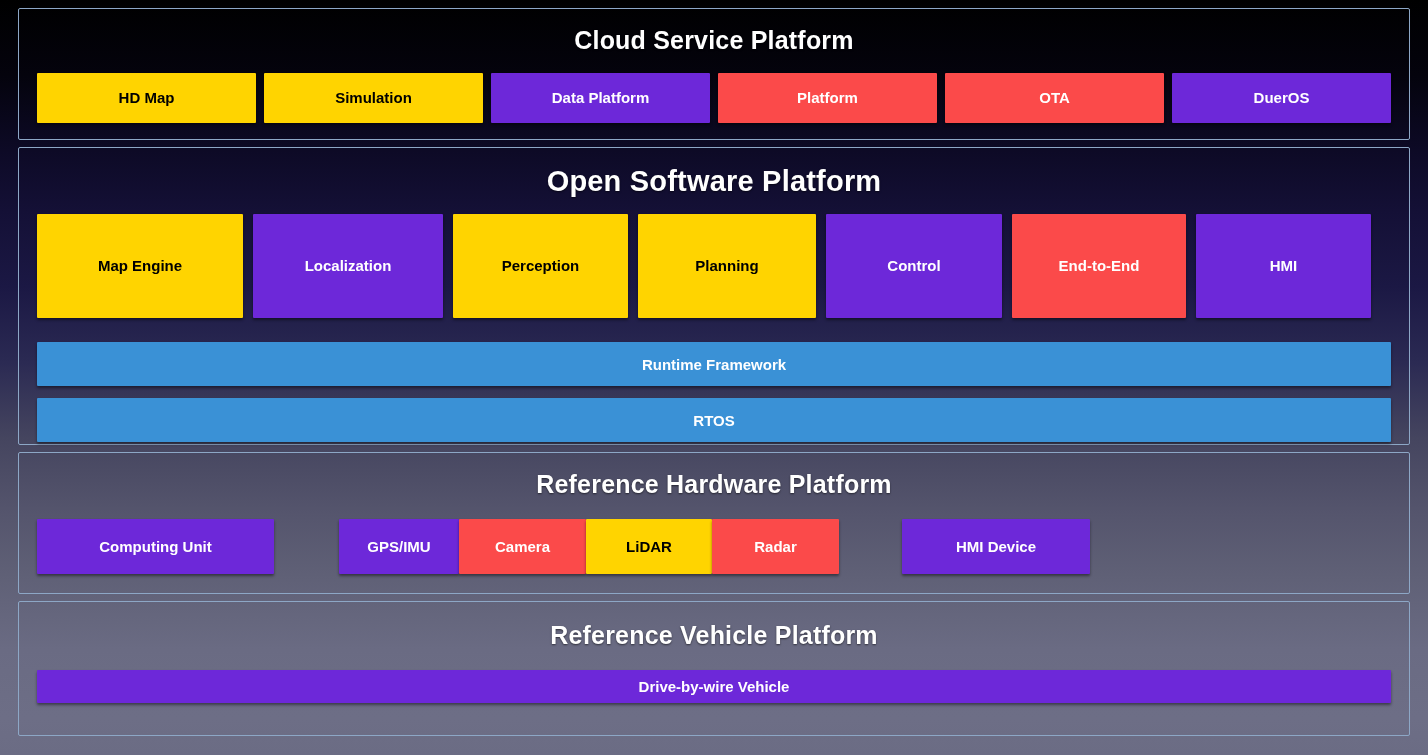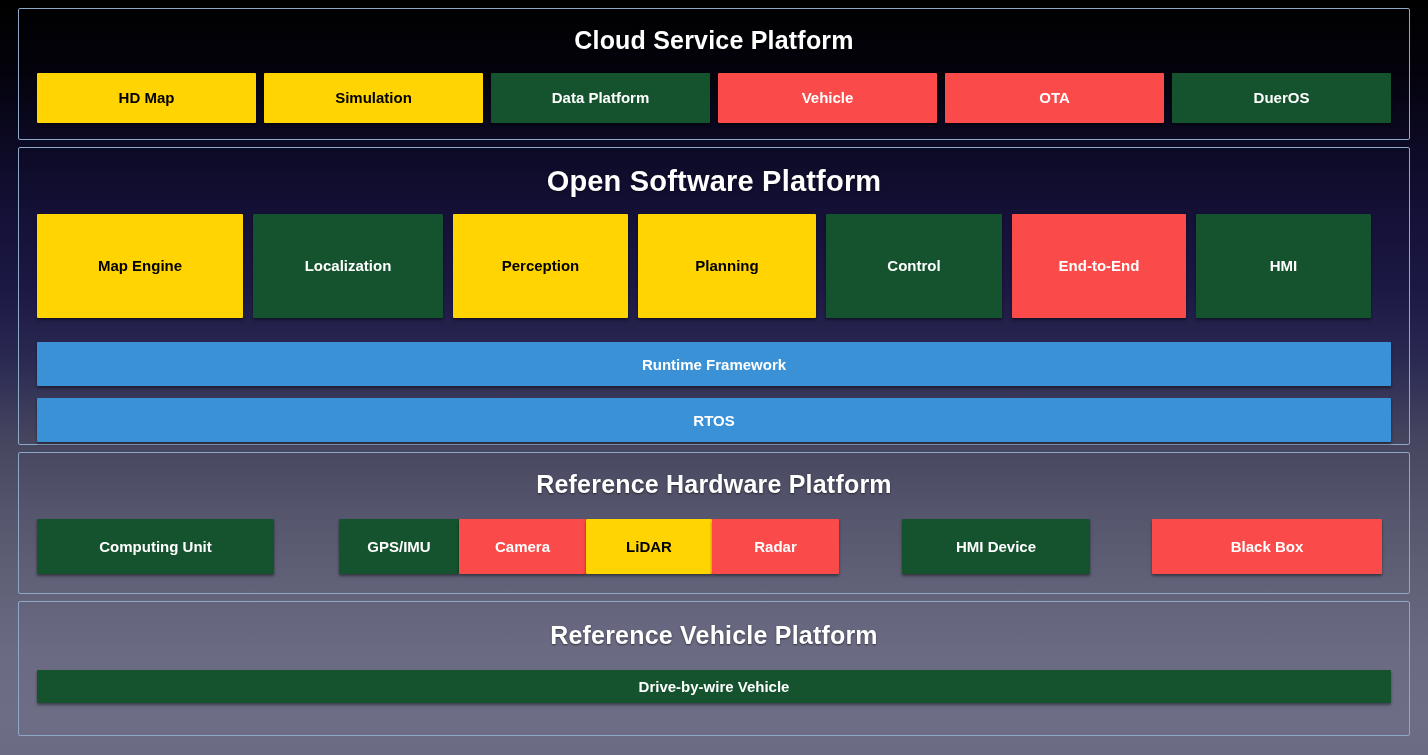--- a/index.html
+++ b/index.html
@@ -88,21 +88,21 @@
     justify-content:center;
     text-align:center;
     font-weight:bold;
     font-size:15px;
     line-height:1.15;
     box-shadow:0 2px 3px rgba(0,0,0,0.45);
     border-radius:1px;
     padding:2px 4px;
   }
   .box.yellow { background:#FFD400; color:#000000; }
-  .box.blue   { background:#14532d; color:#ffffff; }
+  .box.blue   { background:#6d28d9; color:#ffffff; }
   .box.red    { background:#FB4A4A; color:#ffffff; }
 
   
   #cloud-row { gap:8px; }
   #cloud-row .box { flex:1 1 0; height:50px; }
 
   
   #software-modules { gap:10px; height:116px; align-items:stretch; }
   #software-modules .box { height:104px; }
 
@@ -134,21 +134,21 @@
 <body>
 
 <div id="stack">
 
   <section class="layer" id="layer-cloud">
     <div class="layer-title">Cloud Service Platform</div>
     <div class="row" id="cloud-row">
         <div class="box yellow">HD Map</div>
         <div class="box yellow">Simulation</div>
         <div class="box blue">Data Platform</div>
-        <div class="box red">Vehicle</div>
+        <div class="box red">Platform</div>
         <div class="box red">OTA</div>
         <div class="box blue">DuerOS</div>
       </div>
   </section>
 
   <section class="layer" id="layer-software">
     <div class="layer-title">Open Software Platform</div>
     <div class="row row-modules" id="software-modules">
         <div class="box yellow" style="width: 206px; flex: 0 0 206px;">Map Engine</div>
         <div class="box blue" style="width: 190px; flex: 0 0 190px;">Localization</div>
@@ -173,23 +173,20 @@
           <div class="box blue" style="width: 120px; flex: 0 0 120px;">GPS/IMU</div>
           <div class="box red" style="width: 127px; flex: 0 0 127px;">Camera</div>
           <div class="box yellow" style="width: 126px; flex: 0 0 126px;">LiDAR</div>
           <div class="box red" style="width: 127px; flex: 0 0 127px;">Radar</div>
         </div>
         <div style="flex: 0 0 63px;"></div>
         <div class="hw-group">
           <div class="box blue" style="width: 188px; flex: 0 0 188px; text-align: right;">HMI Device</div>
         </div>
         <div style="flex: 0 0 62px;"></div>
-        <div class="hw-group">
-          <div class="box red" style="width: 230px; flex: 0 0 230px;">Black Box</div>
-        </div>
       </div>
   </section>
 
   <section class="layer" id="layer-vehicle">
     <div class="layer-title">Reference Vehicle Platform</div>
     <div class="row" id="vehicle-row">
         <div class="box blue">Drive-by-wire Vehicle</div>
       </div>
   </section>
 

